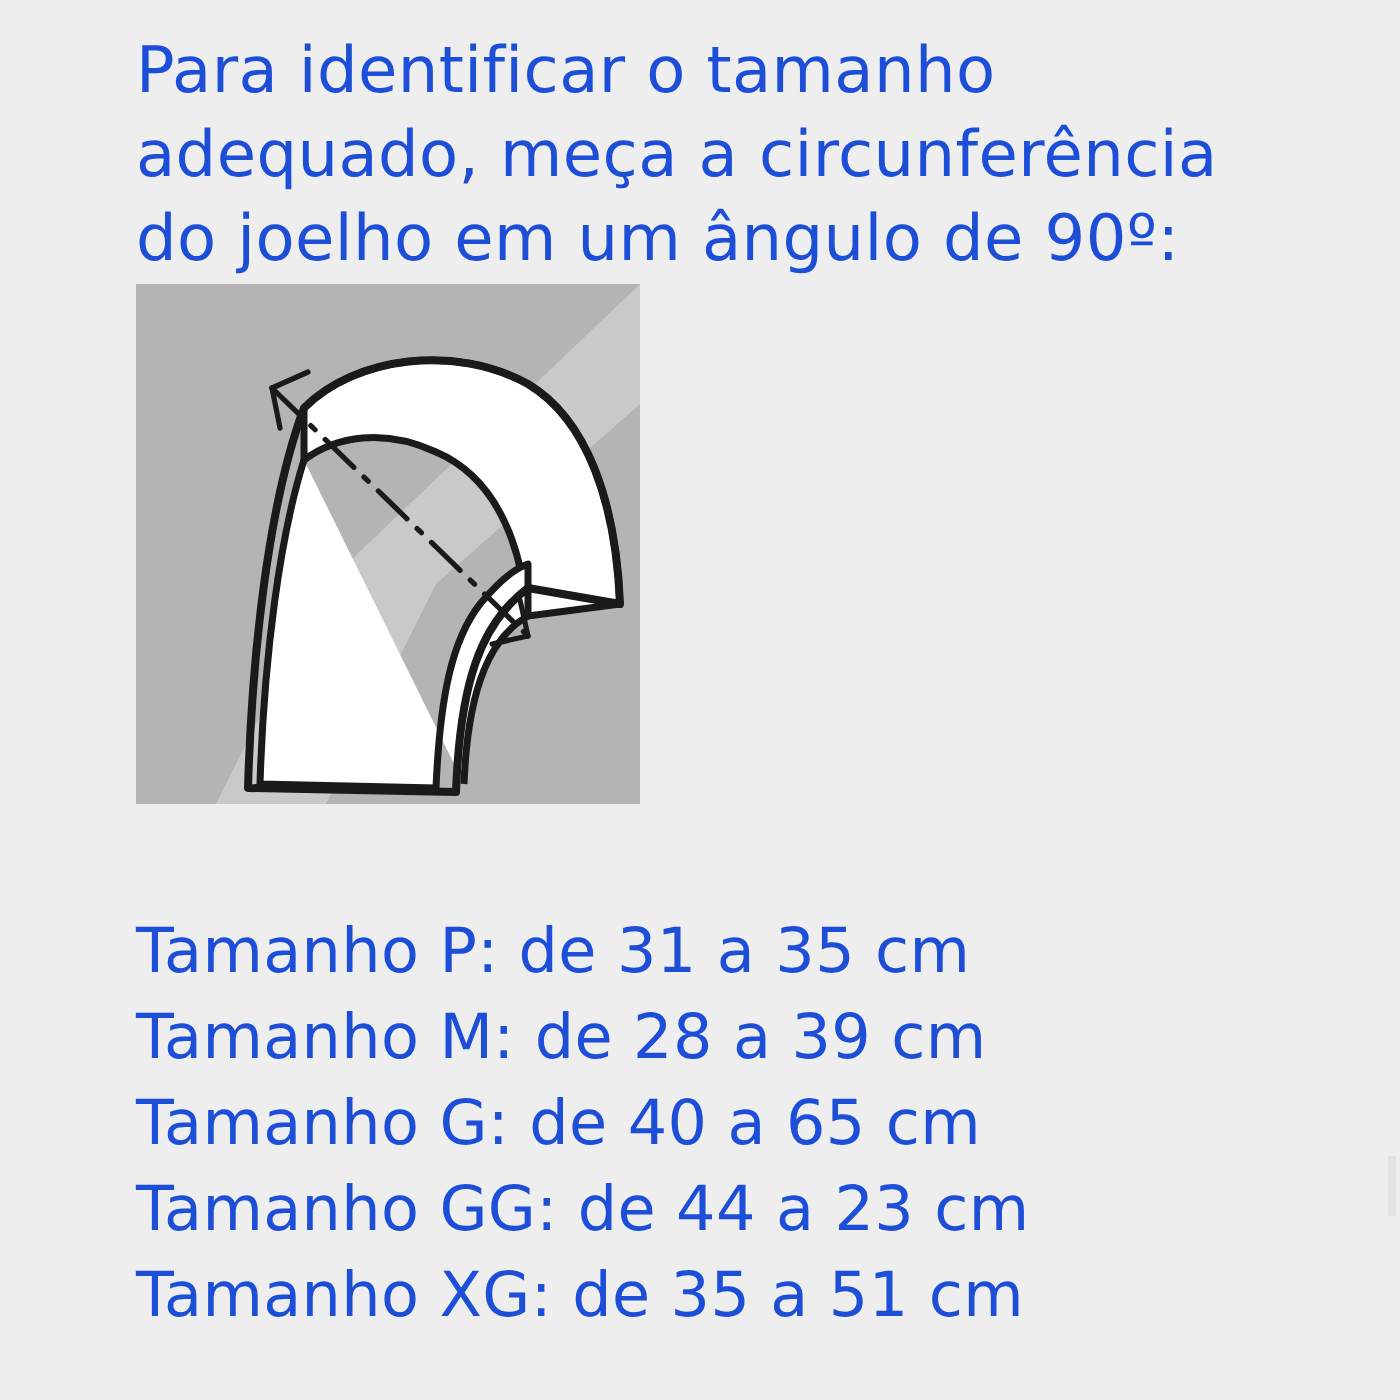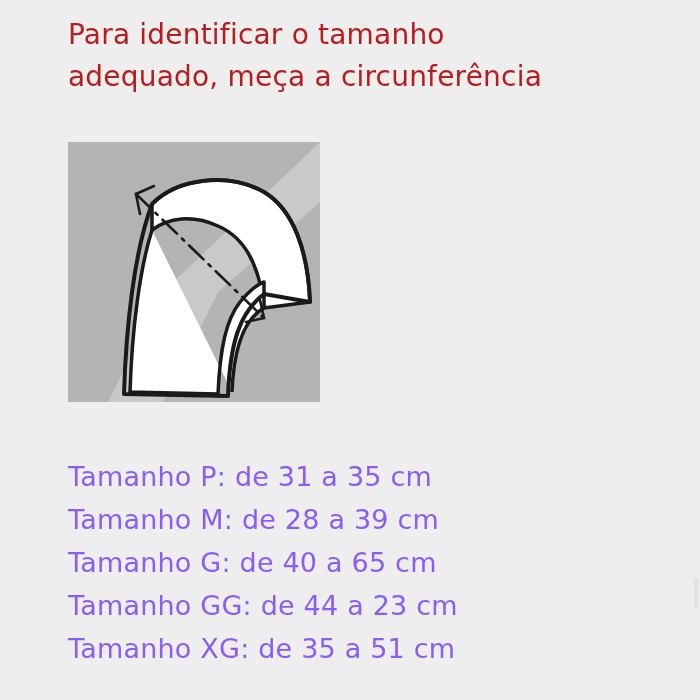--- a/index.html
+++ b/index.html
@@ -18,23 +18,23 @@
     width: 700px;
     height: 700px;
     background: #efeeee;
     box-sizing: border-box;
   }
   .intro {
     position: absolute;
     left: 68px;
     top: 14px;
     width: 564px;
-    font-size: 28px;
+    font-size: 32px;
     line-height: 42px;
-    color: #b91c1c;
+    color: #1d4ed8;
     text-align: justify;
     text-justify: inter-word;
     letter-spacing: 0.2px;
   }
   .intro .last-line {
     text-align: left;
   }
   .figure {
     position: absolute;
     left: 68px;
@@ -45,23 +45,23 @@
     overflow: hidden;
   }
   .figure svg {
     display: block;
   }
   .sizes {
     position: absolute;
     left: 68px;
     top: 455px;
     width: 600px;
-    font-size: 27px;
+    font-size: 31px;
     line-height: 43px;
-    color: #8b5cf6;
+    color: #1d4ed8;
     letter-spacing: 0.2px;
   }
   .size-line {
     white-space: nowrap;
   }
   .edge-mark {
     position: absolute;
     right: 2px;
     top: 578px;
     width: 4px;
@@ -70,20 +70,21 @@
   }
 </style>
 </head>
 <body>
 
 <div class="page">
 
   <div class="intro">
     <div>Para identificar o tamanho</div>
     <div>adequado, meça a circunferência</div>
+    <div class="last-line">do joelho em um ângulo de 90º:</div>
   </div>
 
   <div class="figure">
     <svg width="252" height="260" viewBox="0 0 252 260">
       <rect x="0" y="0" width="252" height="260" fill="#b4b4b4"></rect>
       <path d="M252 0 L252 60 L150 150 L95 260 L40 260 L95 150 Z" fill="#c9c9c9"></path>
       <path d="M84 62 C110 36, 160 30, 196 50 C226 68, 240 110, 242 160 L196 166 C192 126, 178 96, 150 84 C124 72, 100 76, 84 88 Z" fill="#ffffff" stroke="#1a1a1a" stroke-width="3.5" stroke-linejoin="round"></path>
       <path d="M84 88 C72 126, 64 186, 62 250 L150 252 C152 206, 158 178, 172 160 C182 148, 190 142, 196 140 L196 166 C178 176, 166 200, 164 250" fill="#ffffff" stroke="#1a1a1a" stroke-width="3.5" stroke-linejoin="round"></path>
       <path d="M84 62 C66 110, 58 186, 56 252 L160 254 C162 200, 172 170, 196 152 L242 160 C240 110, 226 68, 196 50 C160 30, 110 36, 84 62 Z" fill="none" stroke="#1a1a1a" stroke-width="4" stroke-linejoin="round"></path>
       <g stroke="#1a1a1a" stroke-width="2.6" fill="none" stroke-linecap="round">

